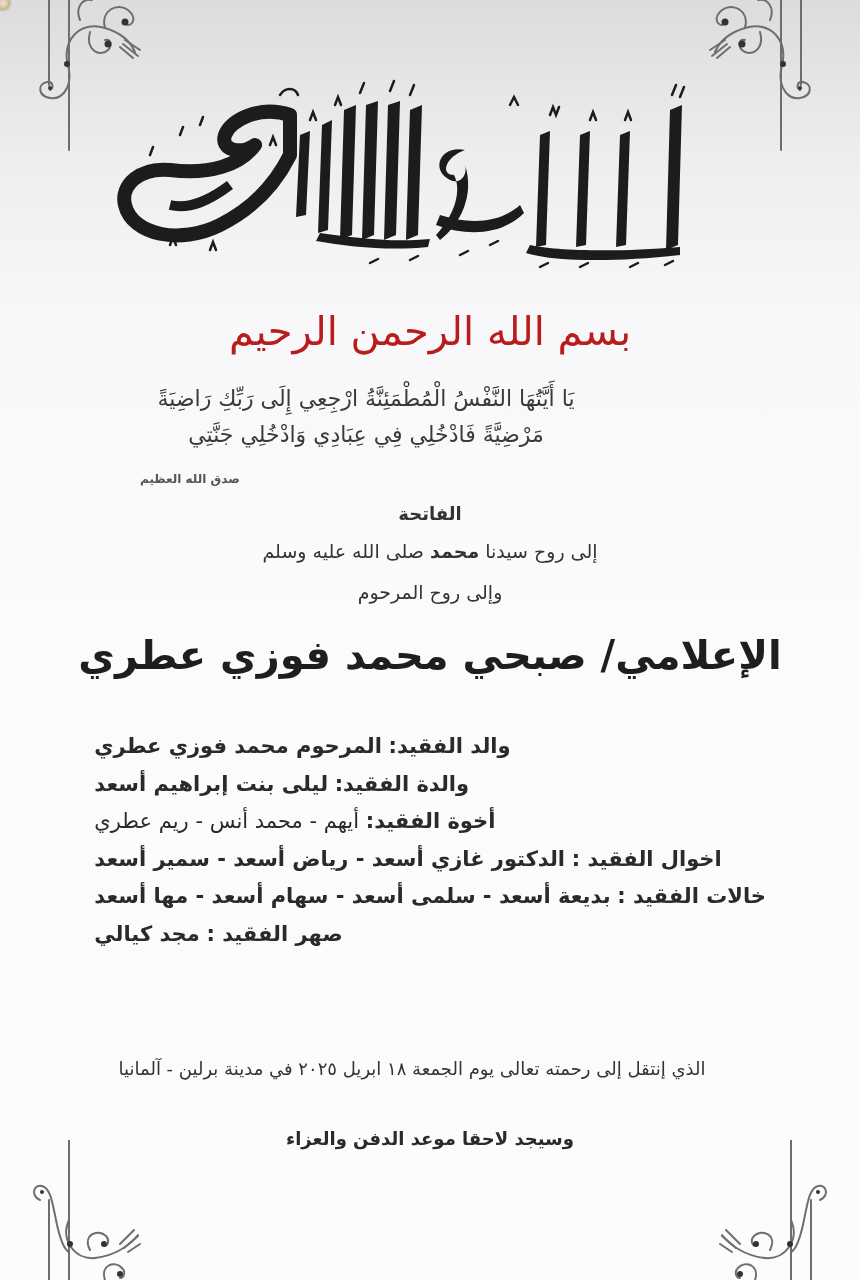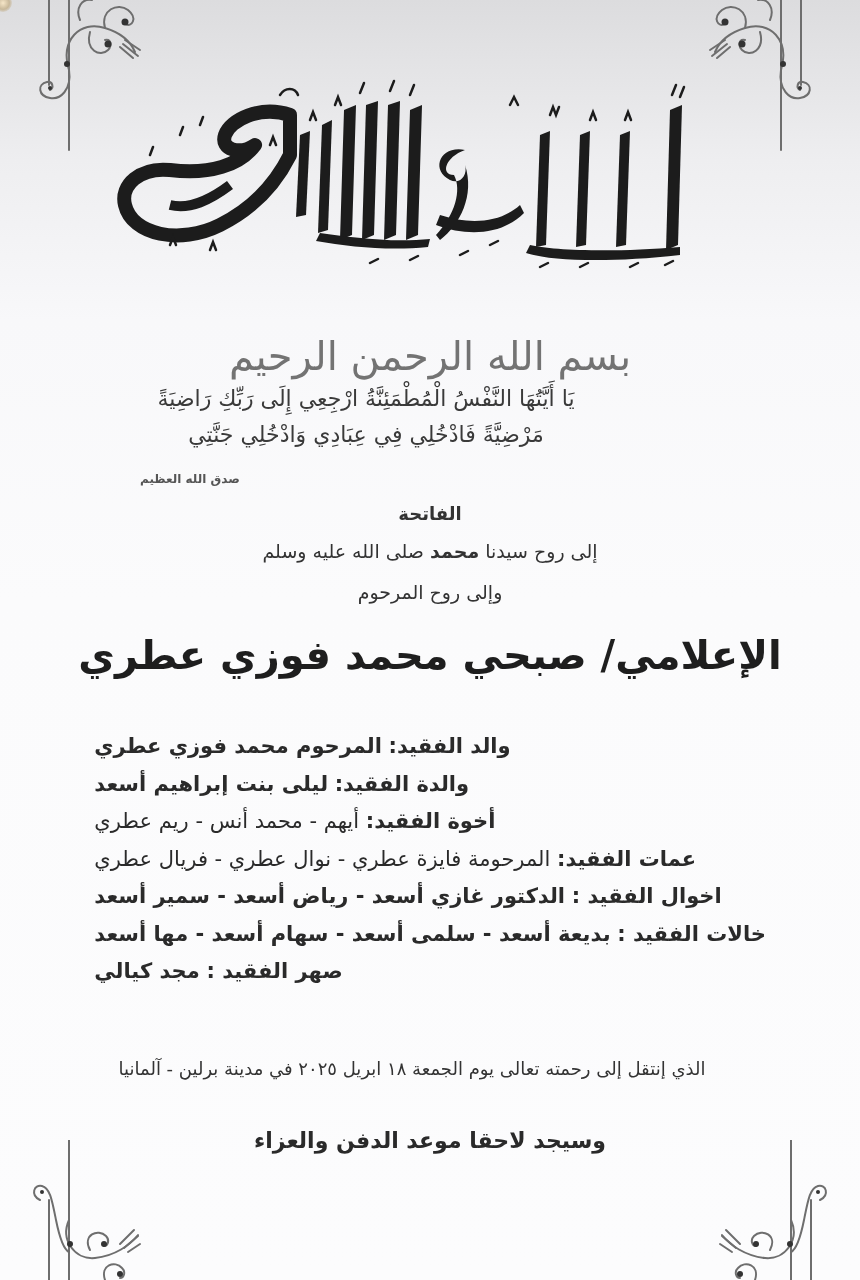--- a/index.html
+++ b/index.html
@@ -39,23 +39,22 @@
   }
   .text-line {
     position: absolute;
     direction: rtl;
     white-space: nowrap;
   }
   .basmala {
     left: 0; width: 860px; text-align: center;
     top: 308px;
     font-size: 40px;
-    color: #737373;
+    color: #b91c1c;
     letter-spacing: 0.5px;
-    margin-top: 25px;
   }
   .verse {
     left: 0; width: 732px; text-align: center;
     font-size: 22px;
     color: #3a3a3a;
   }
   .verse-1 { top: 386px; }
   .verse-2 { top: 422px; }
   .sadaq {
     left: 140px; top: 472px;
@@ -103,21 +102,21 @@
   .relative-row .rel-value { font-weight: bold; }
   .passing {
     left: 0; width: 824px; text-align: center;
     top: 1058px;
     font-size: 18px;
     color: #333;
   }
   .funeral-note {
     left: 0; width: 860px; text-align: center;
     top: 1128px;
-    font-size: 22px;
+    font-size: 18px;
     font-weight: bold;
     color: #2a2a2a;
   }
   .prayer {
     left: 0; width: 860px; text-align: center;
     top: 1226px;
     font-size: 22px;
     font-weight: bold;
     color: #222;
   }
@@ -269,24 +268,20 @@
     </div>
     <div class="relative-row">
       <span class="rel-label">والدة الفقيد:</span>
       <span class="rel-value">ليلى بنت إبراهيم أسعد</span>
     </div>
     <div class="relative-row">
       <span class="rel-label">أخوة الفقيد:</span>
       <span class="rel-value" style="font-weight:normal"> أيهم - محمد أنس - ريم عطري</span>
     </div>
     <div class="relative-row">
-      <span class="rel-label">عمات الفقيد:</span>
-      <span class="rel-value" style="font-weight:normal">المرحومة فايزة عطري - نوال عطري - فريال عطري</span>
-    </div>
-    <div class="relative-row">
       <span class="rel-label">اخوال الفقيد :</span>
       <span class="rel-value">الدكتور غازي أسعد - رياض أسعد - سمير أسعد</span>
     </div>
     <div class="relative-row">
       <span class="rel-label">خالات الفقيد :</span>
       <span class="rel-value">بديعة أسعد - سلمى أسعد - سهام أسعد - مها أسعد</span>
     </div>
     <div class="relative-row">
       <span class="rel-label">صهر الفقيد  :</span>
       <span class="rel-value">مجد كيالي</span>

